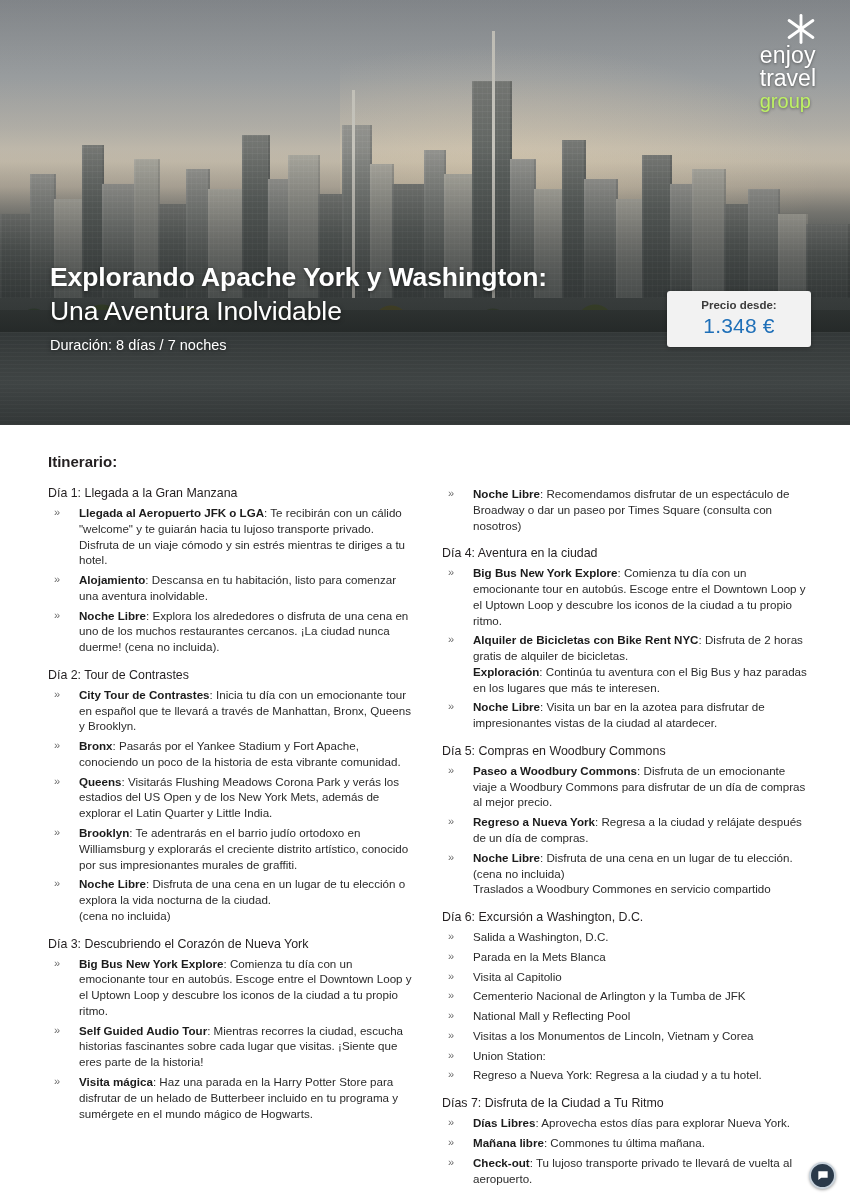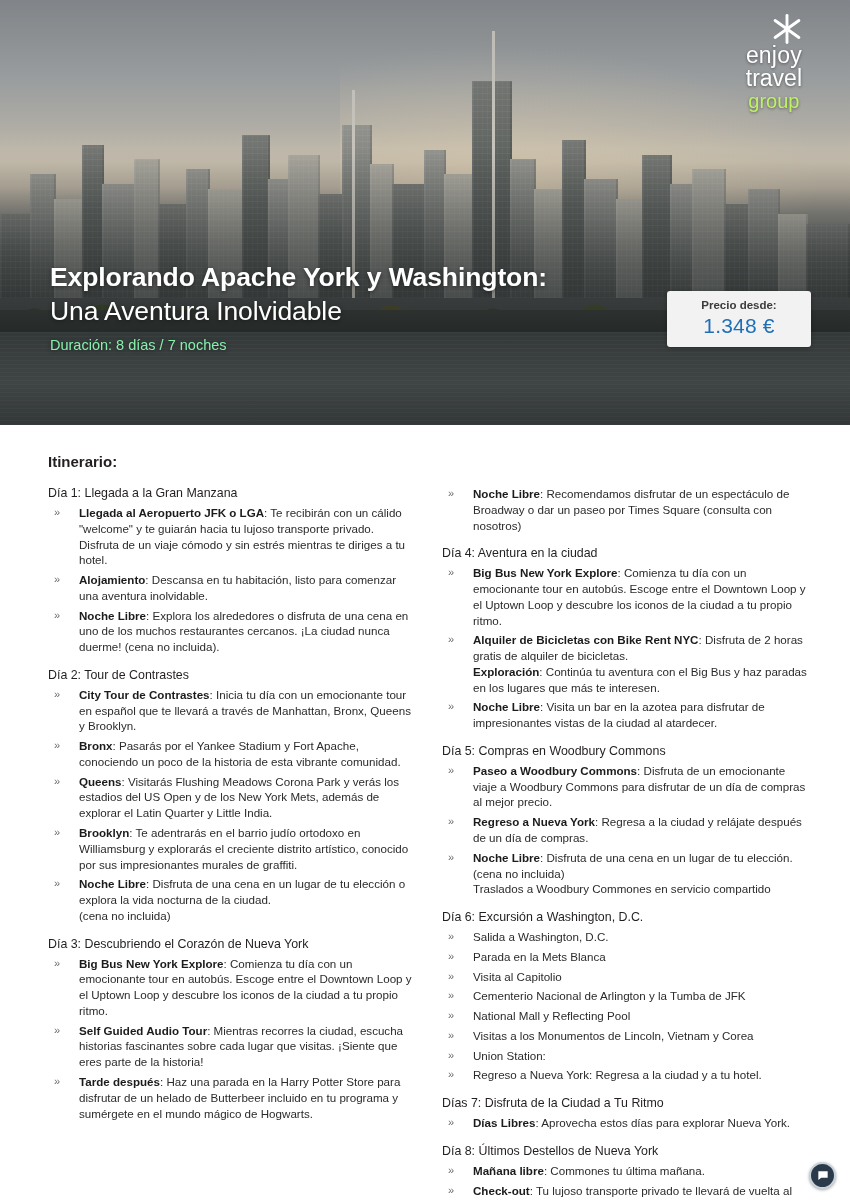--- a/index.html
+++ b/index.html
@@ -91,22 +91,22 @@
       radial-gradient(circle at 82% 100%, #394833 0 15px, transparent 16px),
       radial-gradient(circle at 93% 100%, #4d5631 0 17px, transparent 18px);
   }
   .hero-scrim {
     position: absolute; inset: 0;
     background: linear-gradient(180deg, rgba(20,22,24,0.10) 0%, rgba(20,22,24,0.05) 35%, rgba(20,22,24,0.35) 62%, rgba(20,22,24,0.55) 100%);
   }
 
   .logo {
     position: absolute;
-    right: 48px; top: 44px;
-    text-align: center;
+    right: 34px; top: 44px;
+    text-align: left;
     color: #ffffff;
     line-height: 1.02;
     text-shadow: 0 1px 3px rgba(0,0,0,.45);
   }
   .logo .l1 { font-size: 23px; font-weight: 400; letter-spacing: .2px; }
   .logo .l2 { font-size: 23px; font-weight: 400; }
   .logo .l3 { font-size: 20px; font-weight: 400; color: #bef264; }
   .logo-star {
     position: absolute;
     right: -2px; top: -32px;
@@ -126,21 +126,21 @@
     margin: 0;
     font-size: 26.5px;
     font-weight: 700;
     line-height: 1.26;
     letter-spacing: -0.1px;
   }
   .hero-text h1 .line2 { font-weight: 400; }
   .hero-duration {
     margin-top: 9px;
     font-size: 14.5px;
-    color: #86efac;
+    color: #ffffff;
     font-weight: 400;
   }
 
   .price-box {
     position: absolute;
     right: 39px;
     bottom: 78px;
     width: 144px;
     background: #f2f2f2;
     border-radius: 3px;
@@ -320,21 +320,21 @@
             <li><span class="bullet">»</span><b>Queens</b><span>: Visitarás Flushing Meadows Corona Park y verás los estadios del US Open y de los New York Mets, además de explorar el Latin Quarter y Little India.</span></li>
             <li><span class="bullet">»</span><b>Brooklyn</b><span>: Te adentrarás en el barrio judío ortodoxo en Williamsburg y explorarás el creciente distrito artístico, conocido por sus impresionantes murales de graffiti.</span></li>
             <li><span class="bullet">»</span><b>Noche Libre</b><span>: Disfruta de una cena en un lugar de tu elección o explora la vida nocturna de la ciudad.</span><span class="sub-line"><span>(cena no incluida)</span></span></li>
           </ul>
         </div>
         <div class="day">
           <div class="day-title">Día 3: Descubriendo el Corazón de Nueva York</div>
           <ul class="items">
             <li><span class="bullet">»</span><b>Big Bus New York Explore</b><span>: Comienza tu día con un emocionante tour en autobús. Escoge entre el Downtown Loop y el Uptown Loop y descubre los iconos de la ciudad a tu propio ritmo.</span></li>
             <li><span class="bullet">»</span><b>Self Guided Audio Tour</b><span>: Mientras recorres la ciudad, escucha historias fascinantes sobre cada lugar que visitas. ¡Siente que eres parte de la historia!</span></li>
-            <li><span class="bullet">»</span><b>Tarde después</b><span>: Haz una parada en la Harry Potter Store para disfrutar de un helado de Butterbeer incluido en tu programa y sumérgete en el mundo mágico de Hogwarts.</span></li>
+            <li><span class="bullet">»</span><b>Visita mágica</b><span>: Haz una parada en la Harry Potter Store para disfrutar de un helado de Butterbeer incluido en tu programa y sumérgete en el mundo mágico de Hogwarts.</span></li>
           </ul>
         </div>
       </div>
     <div class="col" id="col-right">
         <div class="day">
           <ul class="items">
             <li><span class="bullet">»</span><b>Noche Libre</b><span>: Recomendamos disfrutar de un espectáculo de Broadway o dar un paseo por Times Square (consulta con nosotros)</span></li>
           </ul>
         </div>
         <div class="day">
@@ -366,21 +366,20 @@
             <li><span class="bullet">»</span><span>Regreso a Nueva York: Regresa a la ciudad y a tu hotel.</span></li>
           </ul>
         </div>
         <div class="day">
           <div class="day-title">Días 7: Disfruta de la Ciudad a Tu Ritmo</div>
           <ul class="items">
             <li><span class="bullet">»</span><b>Días Libres</b><span>: Aprovecha estos días para explorar Nueva York.</span></li>
           </ul>
         </div>
         <div class="day">
-          <div class="day-title">Día 8: Últimos Destellos de Nueva York</div>
           <ul class="items">
             <li><span class="bullet">»</span><b>Mañana libre</b><span>: Commones tu última mañana.</span></li>
             <li><span class="bullet">»</span><b>Check-out</b><span>: Tu lujoso transporte privado te llevará de vuelta al aeropuerto.</span></li>
           </ul>
         </div>
       </div>
   </div>
 </div>
 
 <div class="fab">

